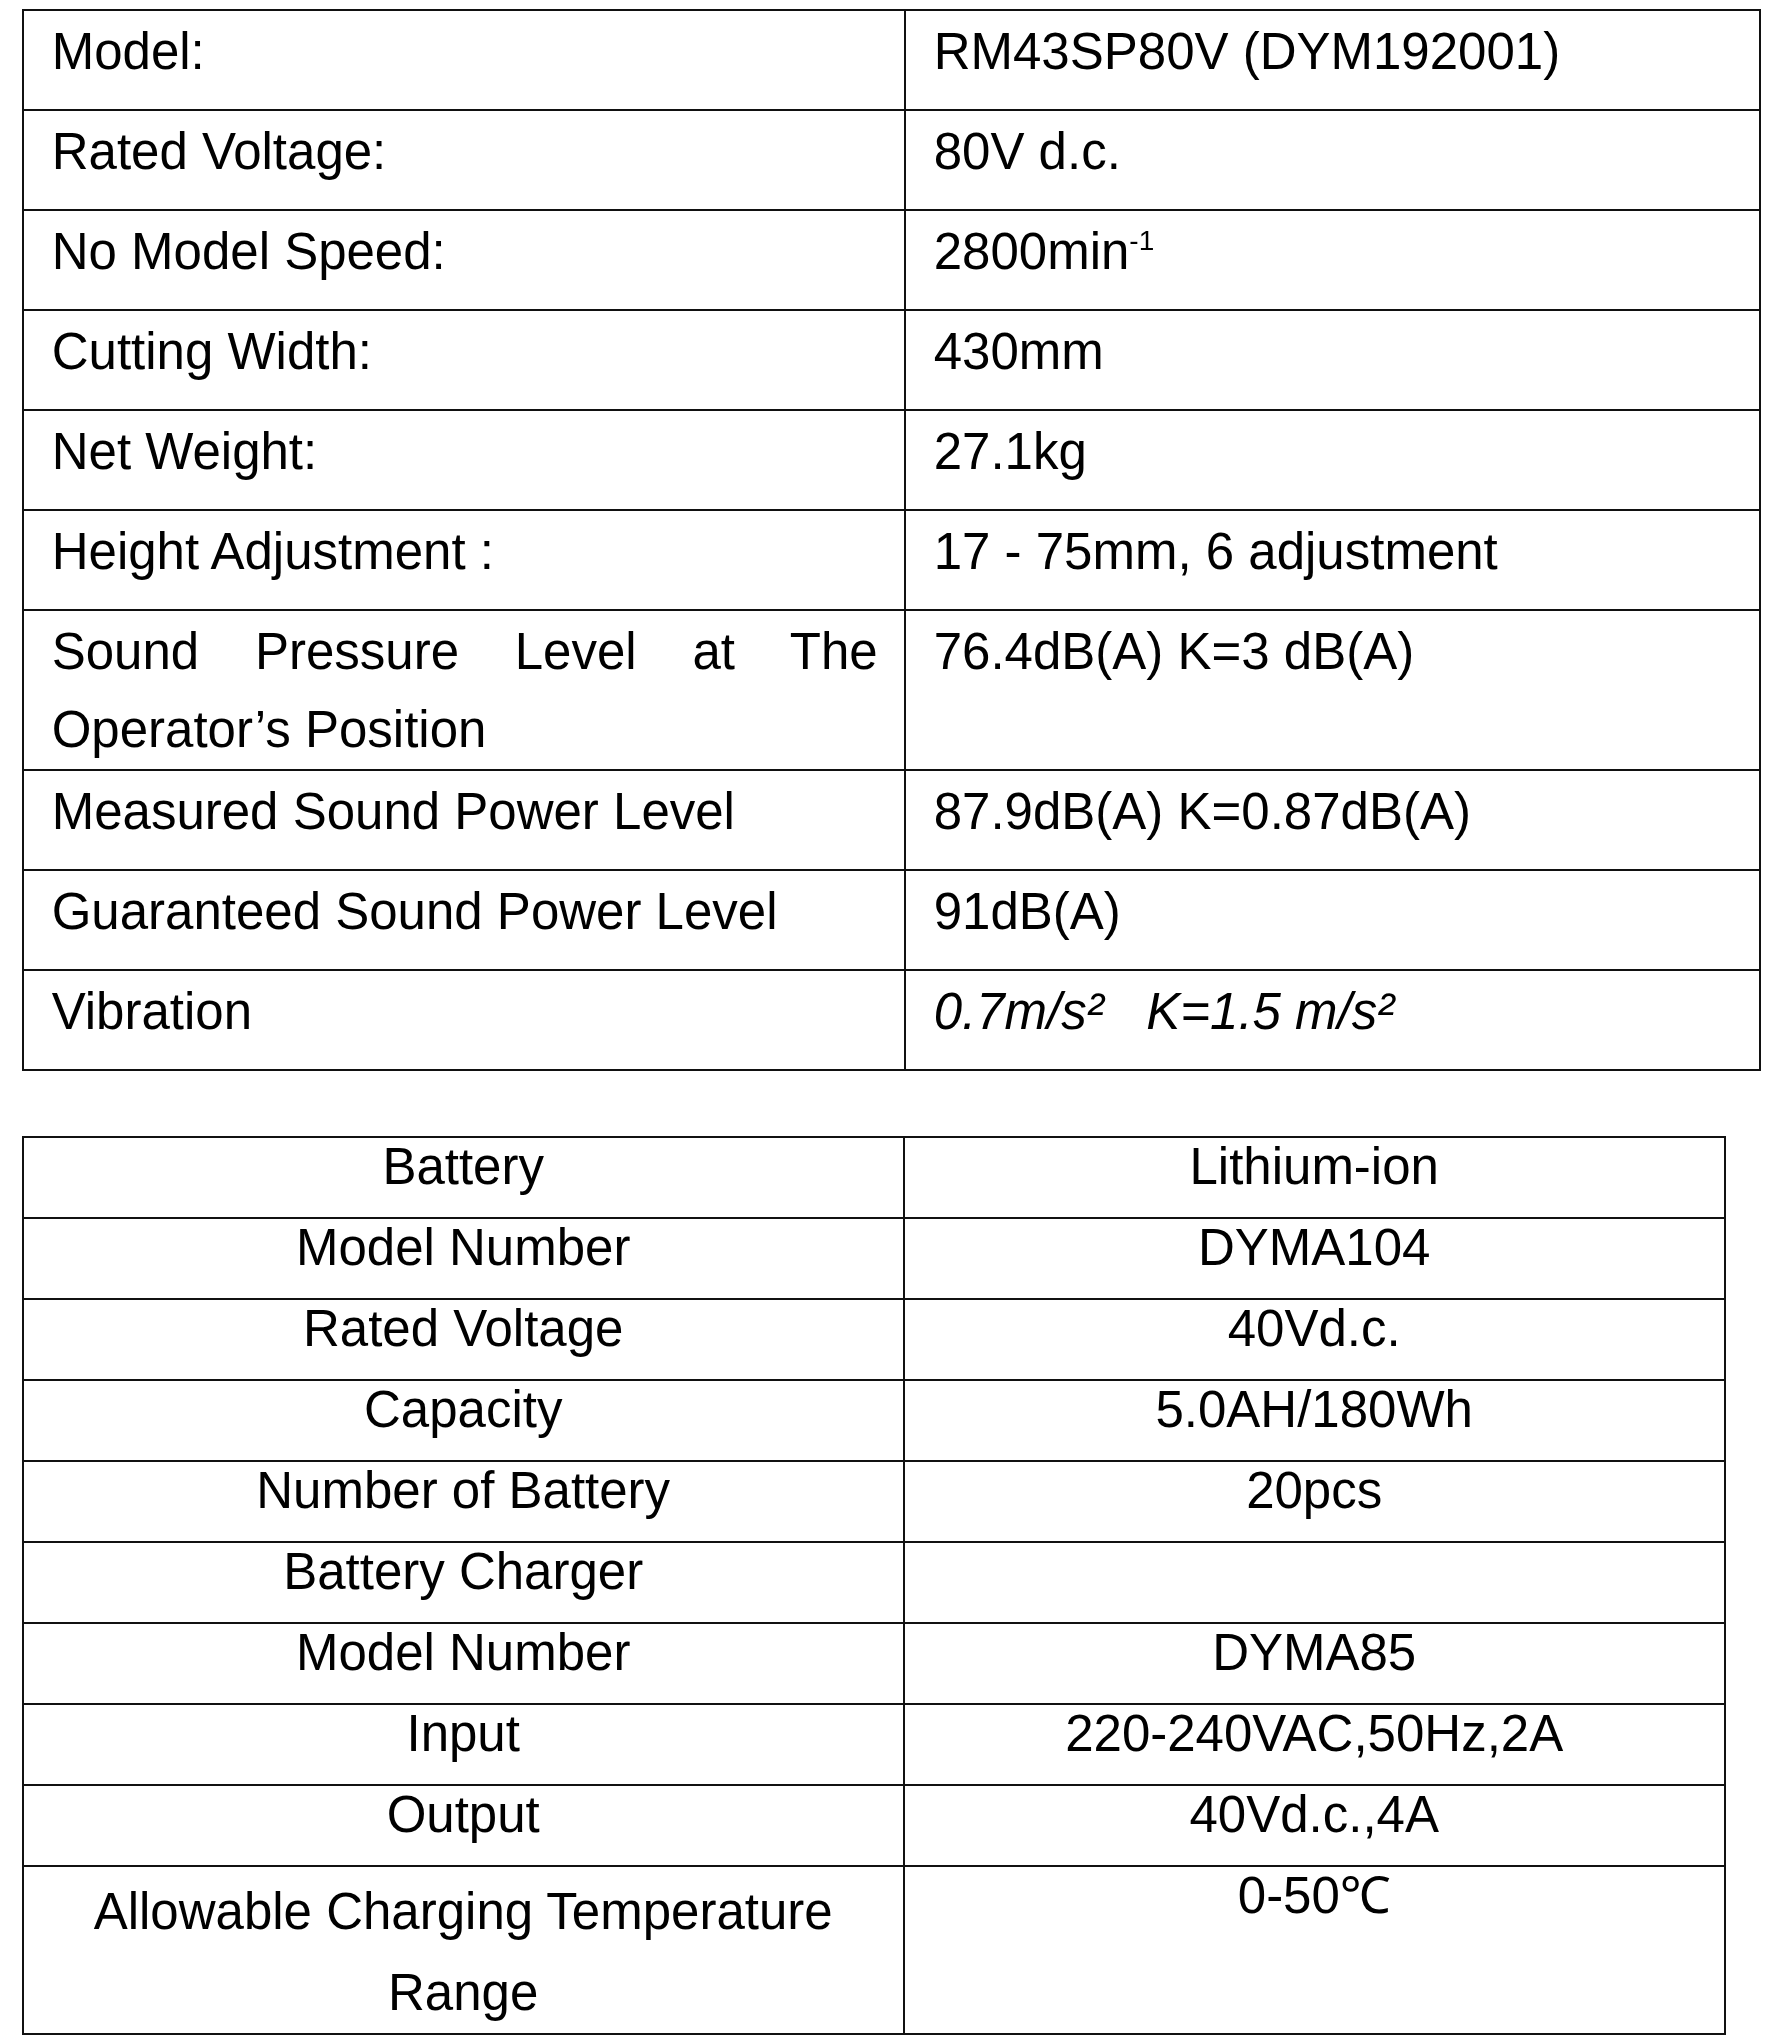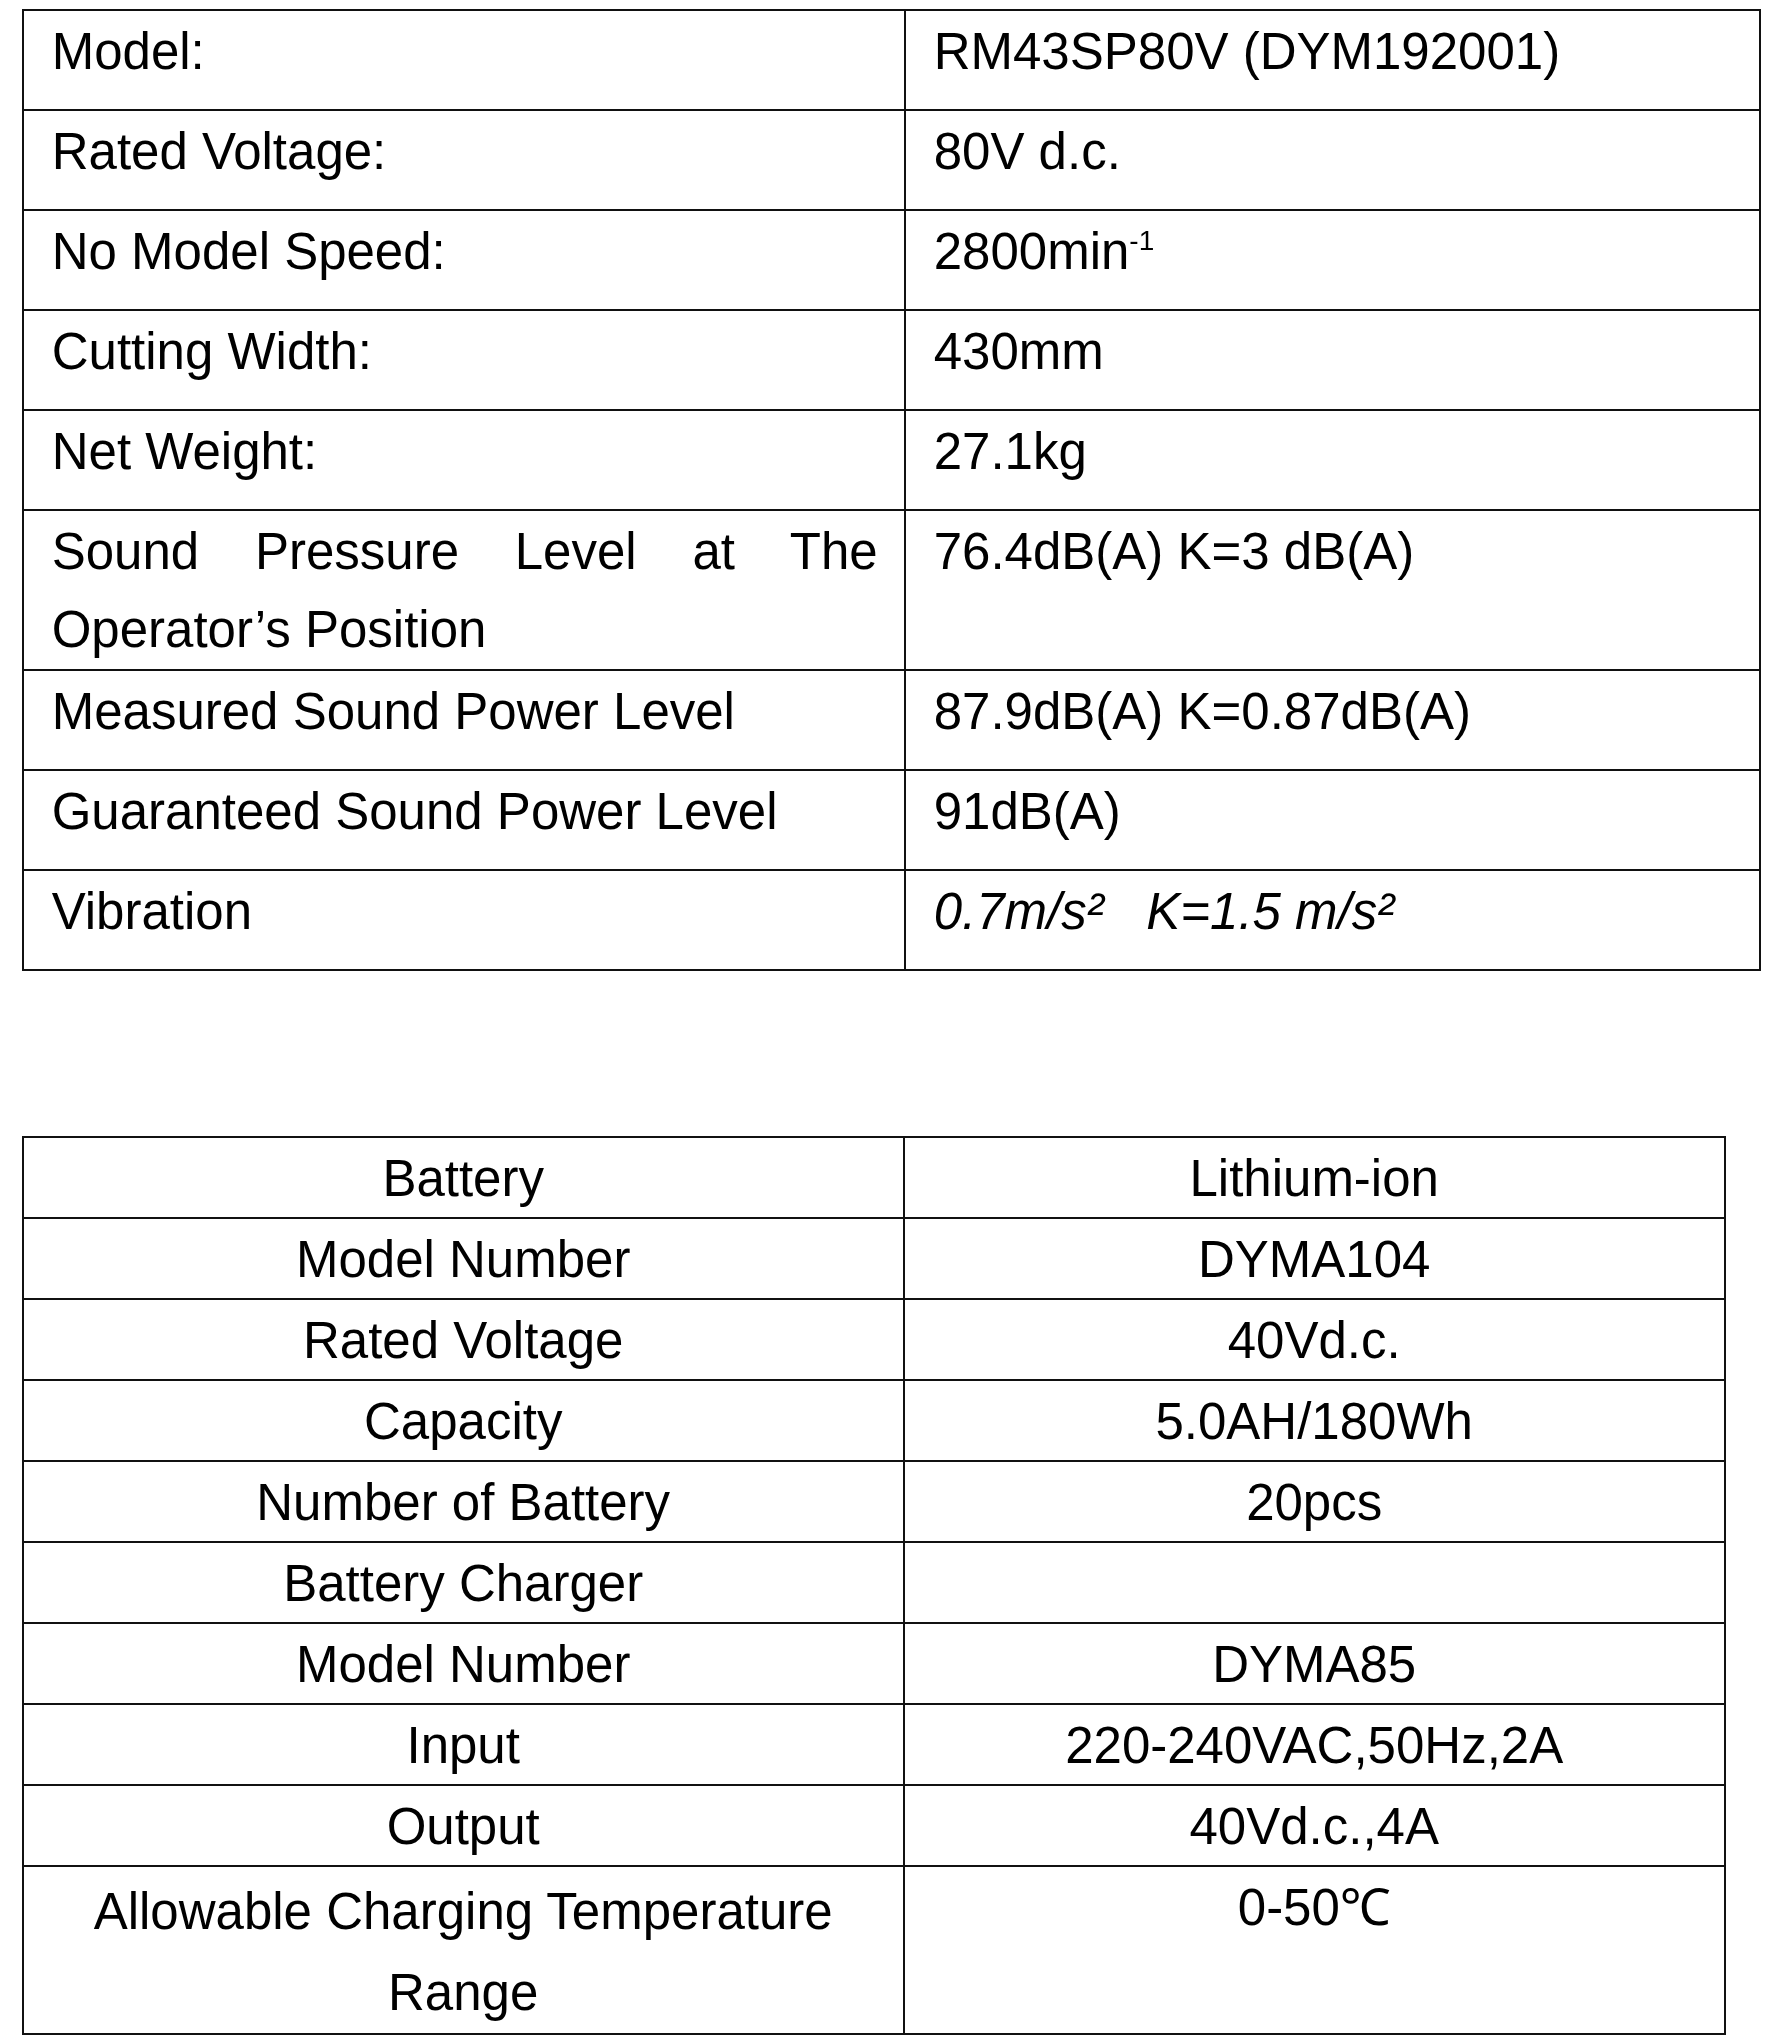--- a/index.html
+++ b/index.html
@@ -63,21 +63,21 @@
       left: 21.7px;
       top: 1136px;
       width: 1702px;
     }
     #t2 col.c1 { width: 881px; }
     #t2 col.c2 { width: 821px; }
     #t2 tr.r1 td { height: 81px; }
     #t2 tr.r2 td { height: 159px; }
     #t2 td {
       text-align: center;
-      padding-top: 15px;
+      padding-top: 3px;
     }
     #t2 tr.r2 td.lbl {
       line-height: 81px;
       padding-top: 4px;
       border-radius: 18px;
     }
     .deg {
       font-family: "Liberation Serif", serif;
     }
   </style>
@@ -102,20 +102,24 @@
       <td class="lbl">No Model Speed:</td>
       <td class="val"><span>2800min</span><sup class="sp">-1</sup></td>
     </tr>
     <tr class="r1">
       <td class="lbl">Cutting Width:</td>
       <td class="val">430mm</td>
     </tr>
     <tr class="r1">
       <td class="lbl">Net Weight:</td>
       <td class="val">27.1kg</td>
+    </tr>
+    <tr class="r1">
+      <td class="lbl">Height Adjustment :</td>
+      <td class="val">17 - 75mm, 6 adjustment</td>
     </tr>
     <tr class="r2">
       <td class="lbl justify">Sound Pressure Level at The Operator’s Position</td>
       <td class="val">76.4dB(A) K=3 dB(A)</td>
     </tr>
     <tr class="r1">
       <td class="lbl">Measured Sound Power Level</td>
       <td class="val">87.9dB(A) K=0.87dB(A)</td>
     </tr>
     <tr class="r1">

